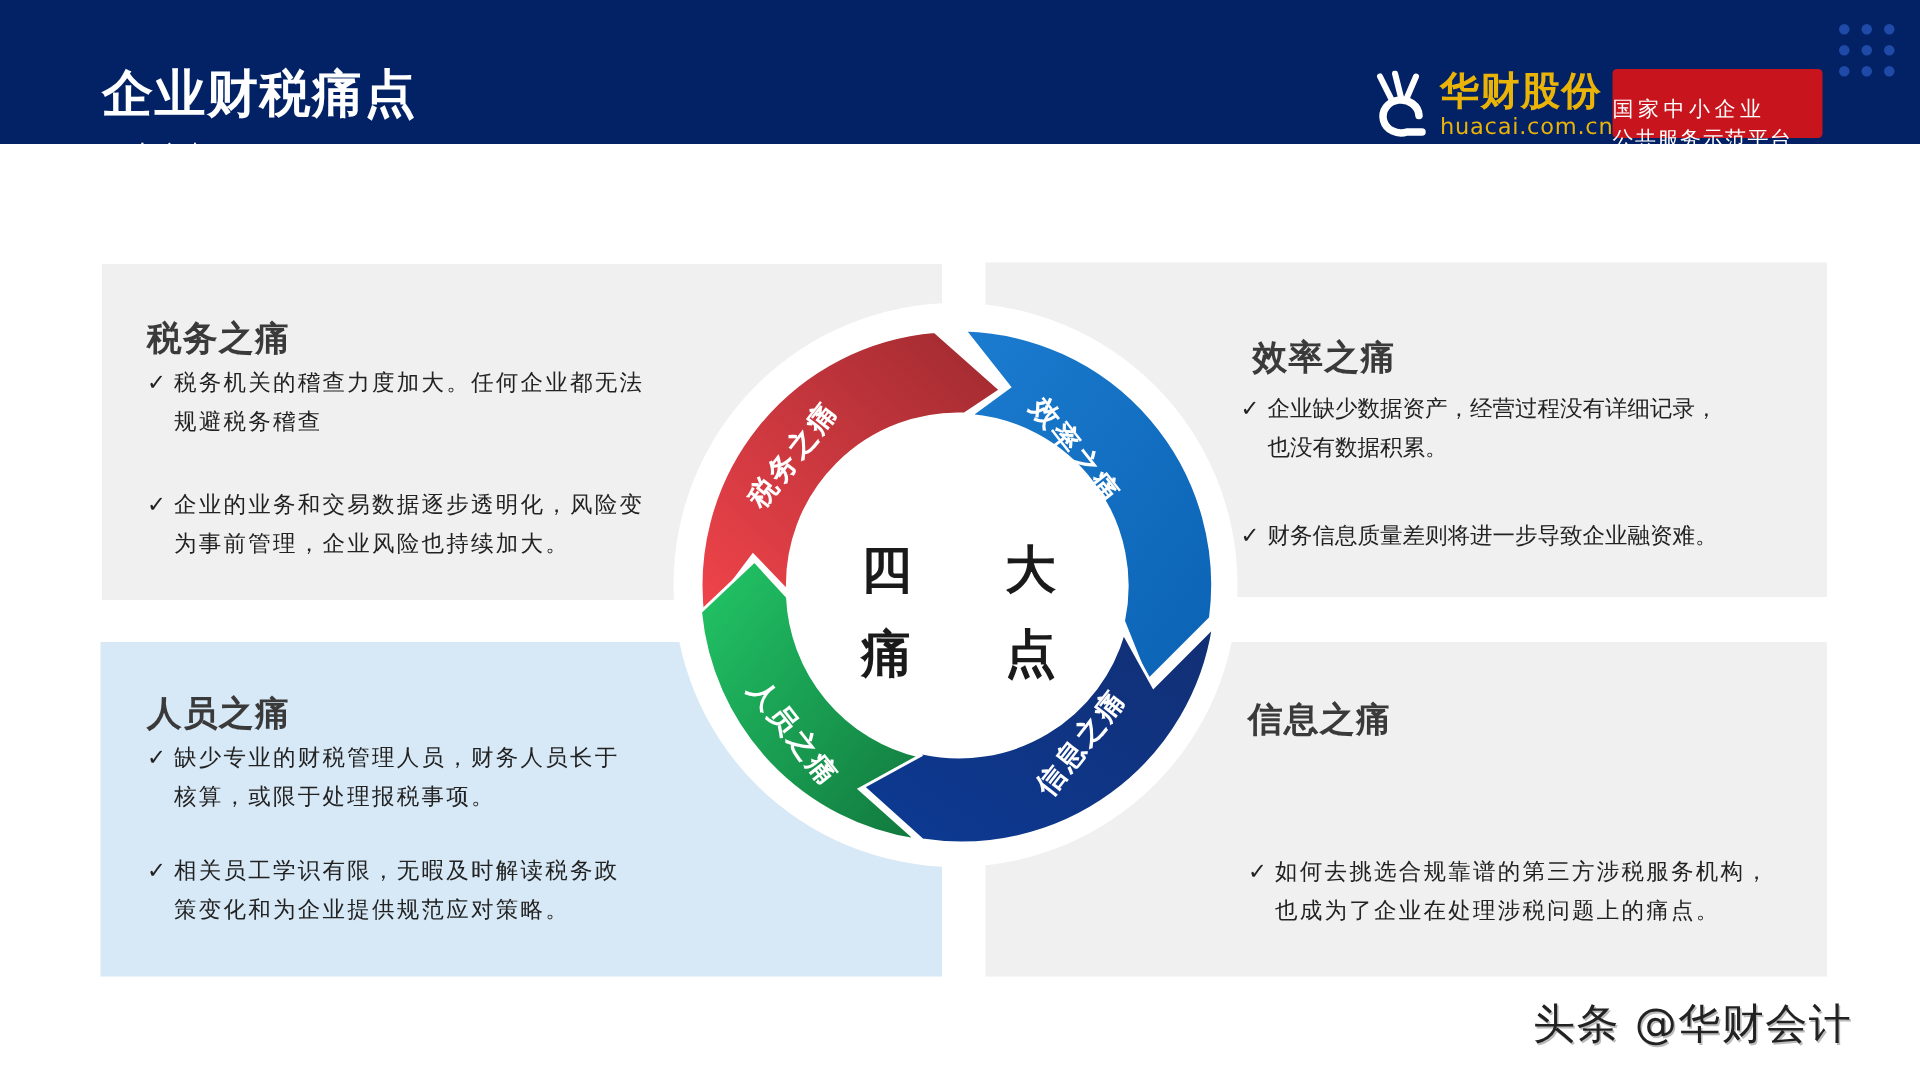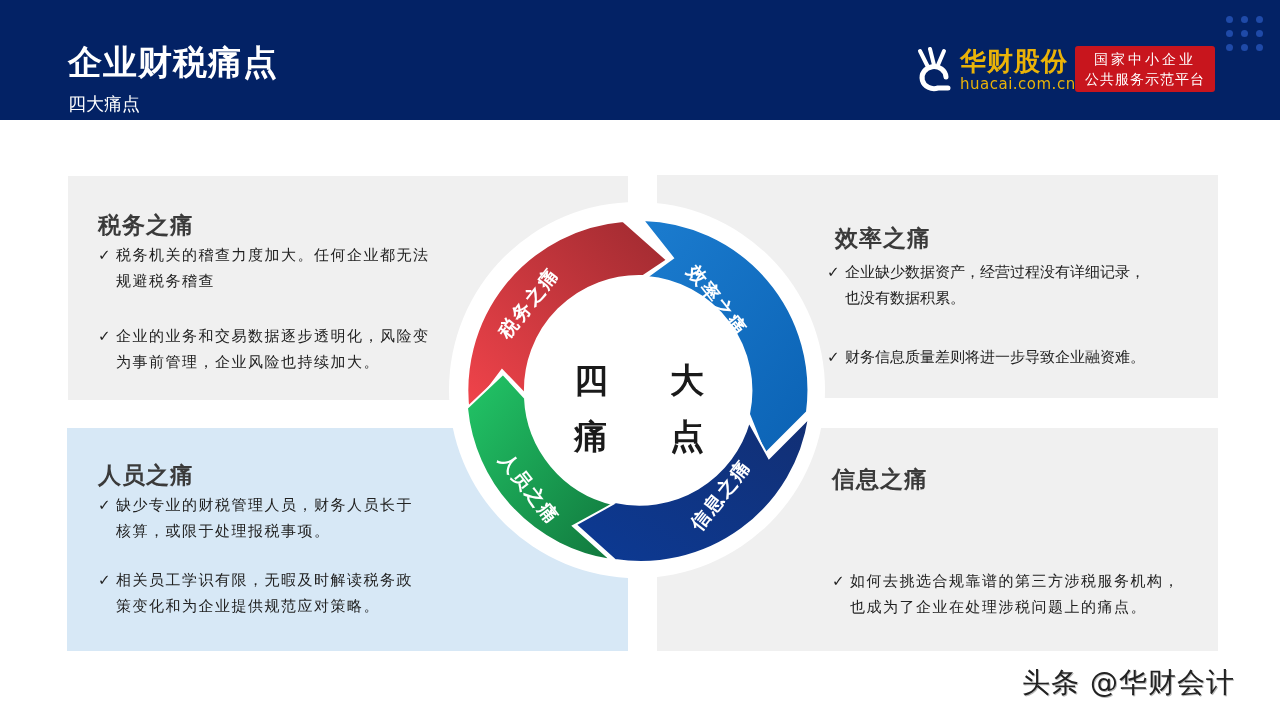--- a/index.html
+++ b/index.html
@@ -1,27 +1,27 @@
 <!DOCTYPE html>
 <html><head>
 <meta charset="utf-8">
 <style>
   * { margin:0; padding:0; box-sizing:border-box; }
   body { width:1280px; height:720px; background:#ffffff; position:relative; overflow:hidden;
          font-family:"DejaVu Sans","Liberation Sans",sans-serif; }
-  .header { position:absolute; left:0; top:0; width:1280px; height:120px; background:#032265; }
+  .header { position:absolute; left:0; top:0; width:1280px; height:96px; background:#032265; }
   .title { position:absolute; left:68px; top:40px; color:#fff; font-size:34px; font-weight:bold; letter-spacing:1px; }
   .subtitle { position:absolute; left:68px; top:92px; color:#fff; font-size:18px; }
   .logo { position:absolute; left:914px; top:46px; height:48px; display:flex; align-items:center; }
   .logo-mark { width:44px; height:46px; position:relative; }
   .logo-text { margin-left:2px; display:flex; flex-direction:column; color:#eab308; }
   .logo-cn { font-size:26px; font-weight:bold; line-height:28px; letter-spacing:1px; }
   .logo-url { font-size:15px; line-height:18px; letter-spacing:0.5px; }
   .badge { position:absolute; left:1075px; top:46px; width:140px; height:46px; background:#c8151d; border-radius:3px;
-           color:#fff; font-size:14px; text-align:center; line-height:20px; padding-top:3px; }
+           color:#fff; font-size:14px; text-align:left; line-height:20px; padding-top:17px; }
   .badge div { letter-spacing:3px; }
   .badge div+div { letter-spacing:1px; }
   .dots { position:absolute; left:1226px; top:16px; display:grid; grid-template-columns:repeat(3,8px); gap:7px; }
   .dots span { width:7px; height:7px; border-radius:50%; background:#1f4aa8; display:block; }
 
   .panel { position:absolute; background:#f0f0f0; }
   .p-tl { left:68px; top:176px; width:560px; height:224px; }
   .p-tr { left:657px; top:175px; width:561px; height:223px; }
   .p-bl { left:67px; top:428px; width:561px; height:223px; background:#d7e8f6; }
   .p-br { left:657px; top:428px; width:561px; height:223px; }

